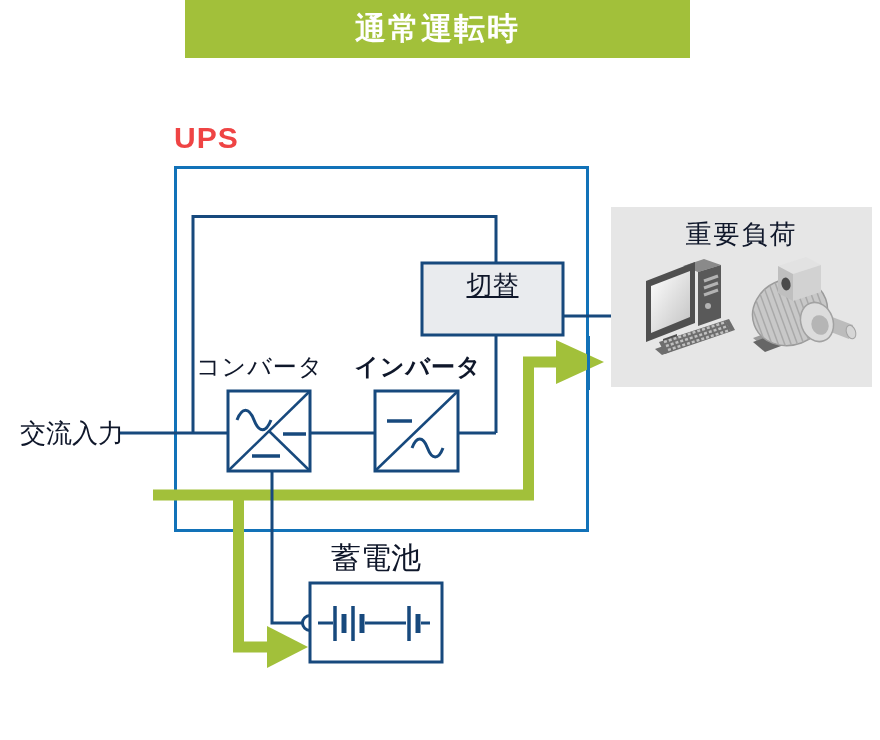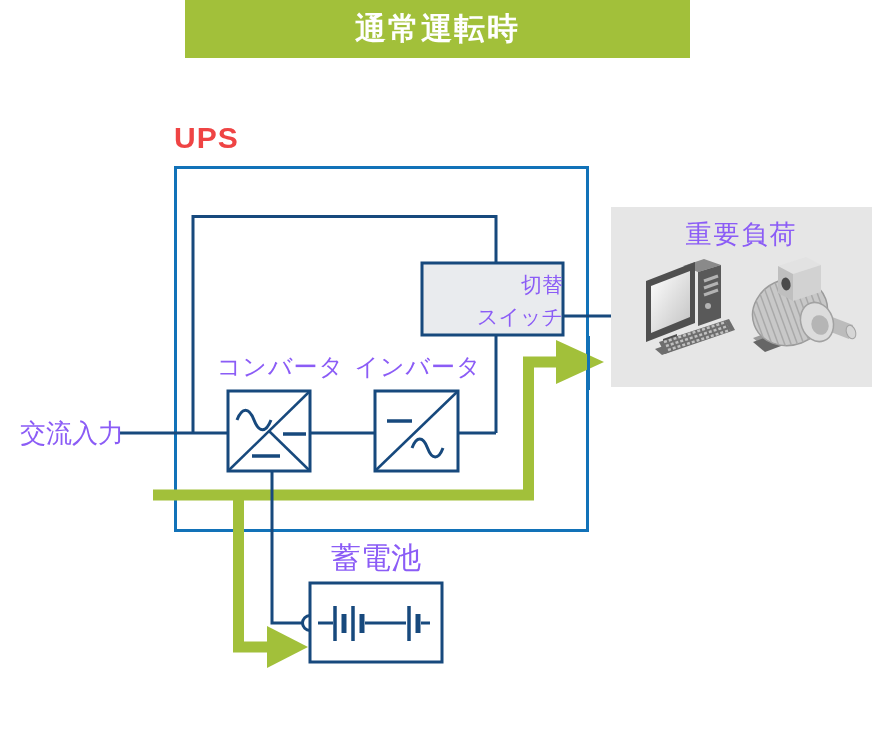--- a/index.html
+++ b/index.html
@@ -1,30 +1,30 @@
 <!DOCTYPE html>
 <html><head>
 <meta charset="utf-8">
 <style>
   html,body{margin:0;padding:0;background:#fff;}
   #stage{
     position:relative;width:880px;height:740px;background:#ffffff;overflow:hidden;
     font-family:"Liberation Sans","DejaVu Sans",sans-serif;
   }
-  .lbl{position:absolute;color:#8b5cf6;line-height:1;white-space:nowrap;}
+  .lbl{position:absolute;color:#0f172a;line-height:1;white-space:nowrap;}
   #title-banner{
     position:absolute;left:185px;top:0;width:505px;height:58px;
     background:#a2c03a;color:#ffffff;font-size:31px;font-weight:bold;
     text-align:center;line-height:58px;letter-spacing:2px;
   }
   #ups-label{left:174px;top:123px;font-size:30px;font-weight:bold;color:#ef4444;letter-spacing:1px;}
   #ac-input-label{left:20px;top:420px;font-size:26px;}
-  #converter-label{left:196px;top:355px;width:148px;text-align:right;font-size:24px;letter-spacing:1px;}
-  #inverter-label{left:344px;top:355px;width:148px;text-align:center;font-size:24px;letter-spacing:1px;}
-  #switch-label{left:422px;top:269px;width:141px;text-align:right;font-size:21px;line-height:32px;}
+  #converter-label{left:196px;top:355px;width:148px;text-align:left;font-size:24px;letter-spacing:1px;}
+  #inverter-label{left:344px;top:355px;width:148px;text-align:center;font-size:24px;letter-spacing:1px;font-weight:bold;}
+  #switch-label{left:422px;top:269px;width:141px;text-align:center;font-size:26px;line-height:32px;text-decoration:underline;}
   #battery-label{left:310px;top:543px;width:132px;text-align:center;font-size:30px;}
   #load-label{left:611px;top:221px;width:261px;text-align:center;font-size:26px;letter-spacing:2px;}
   svg{position:absolute;left:0;top:0;}
 </style>
 </head>
 <body>
 
 <div id="stage">
 
   <svg width="880" height="740" viewBox="0 0 880 740">
@@ -155,20 +155,19 @@
   <div id="ups-label" class="lbl">UPS</div>
 
   <div id="ac-input-label" class="lbl">交流入力</div>
 
   <div id="converter-label" class="lbl">コンバータ</div>
 
   <div id="inverter-label" class="lbl">インバータ</div>
 
   <div id="switch-label" class="lbl">
     <span style="display:block">切替</span>
-    <span style="display:block">スイッチ</span>
   </div>
 
   <div id="battery-label" class="lbl">蓄電池</div>
 
   <div id="load-label" class="lbl">重要負荷</div>
 
 </div>
 
 </body></html>

